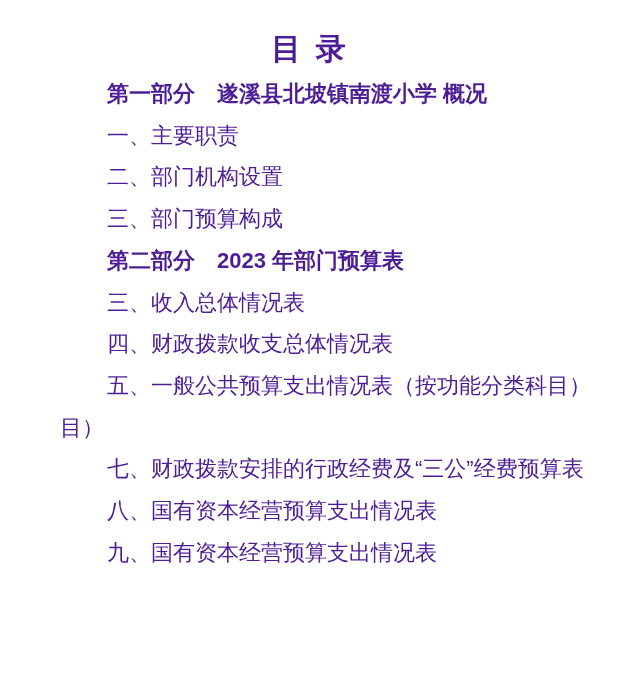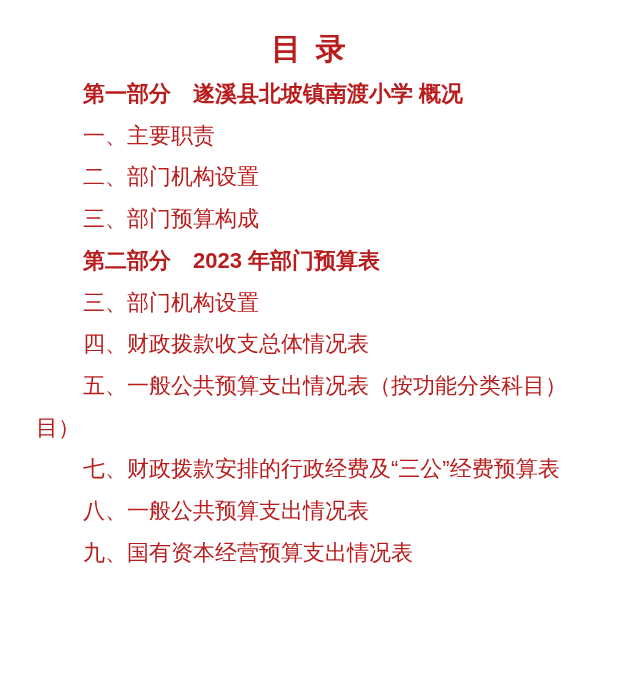--- a/index.html
+++ b/index.html
@@ -7,36 +7,36 @@
     padding: 0;
     background: #ffffff;
   }
   .page {
     position: relative;
     width: 620px;
     height: 692px;
     background: #ffffff;
     overflow: hidden;
     font-family: "Liberation Sans", sans-serif;
-    color: #b91c1c;
+    color: #4c1d95;
   }
   .doc-title {
     margin-top: 31px;
     text-align: center;
     font-size: 30px;
     line-height: 36px;
     font-weight: 700;
     letter-spacing: 3px;
     white-space: pre;
   }
   .toc {
     margin-top: 6px;
   }
   .toc-line {
-    padding-left: 36px;
+    padding-left: 60px;
     padding-right: 8px;
     text-indent: 47px;
     font-size: 22px;
     line-height: 41.7px;
     white-space: nowrap;
     font-weight: 400;
   }
   .toc-line.heading {
     font-weight: 700;
   }
@@ -58,29 +58,29 @@
     <div class="toc-line">一、主要职责</div>
 
     <div class="toc-line">二、部门机构设置</div>
 
     <div class="toc-line">三、部门预算构成</div>
 
     <div class="toc-line heading">第二部分　2023 年部门预算表</div>
 
 
 
-    <div class="toc-line">三、部门机构设置</div>
+    <div class="toc-line">三、收入总体情况表</div>
 
     <div class="toc-line">四、财政拨款收支总体情况表</div>
 
     <div class="toc-line">五、一般公共预算支出情况表（按功能分类科目）</div>
 
 
     <div class="toc-line continuation">目）</div>
 
     <div class="toc-line">七、财政拨款安排的行政经费及“三公”经费预算表</div>
 
-    <div class="toc-line">八、一般公共预算支出情况表</div>
+    <div class="toc-line">八、国有资本经营预算支出情况表</div>
 
     <div class="toc-line">九、国有资本经营预算支出情况表</div>
 
   </div>
 </div>
 
 </body></html>

